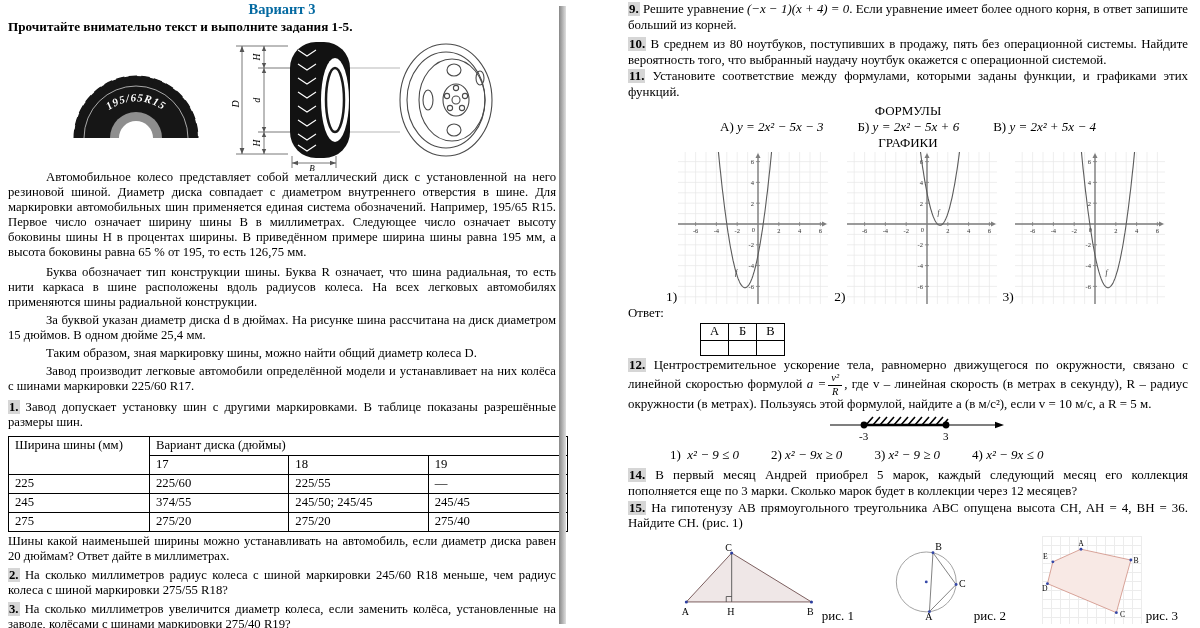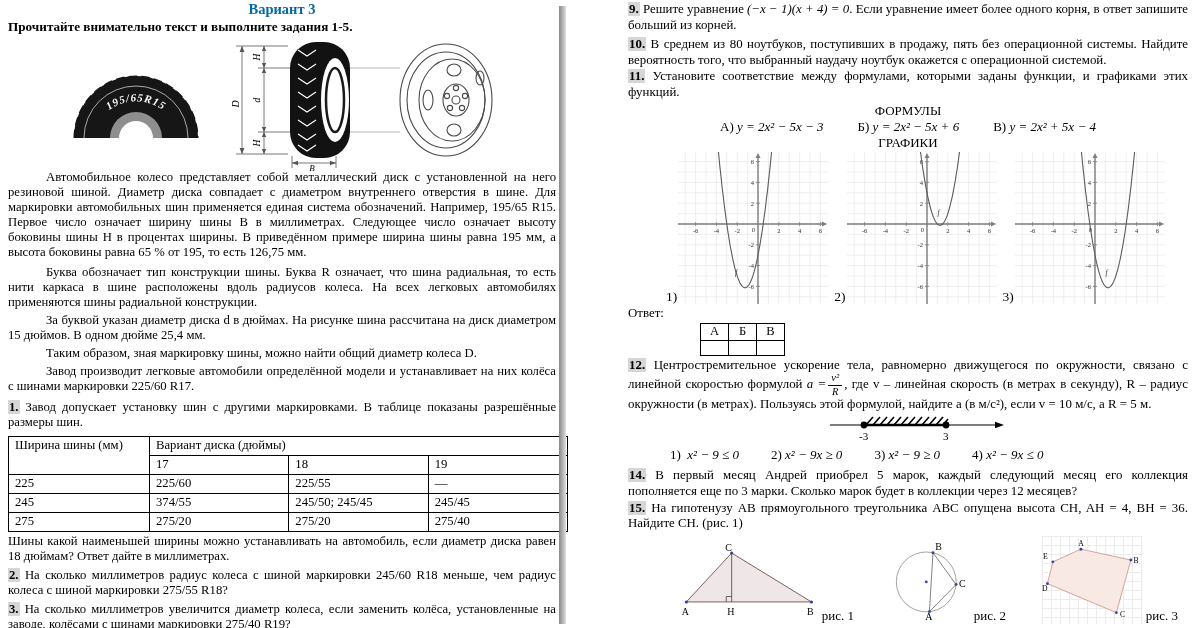--- a/index.html
+++ b/index.html
@@ -154,21 +154,21 @@
       </tr>
       <tr>
         <td>275</td>
         <td>275/20</td>
         <td>275/20</td>
         <td>275/40</td>
       </tr>
     </tbody>
   </table>
 
-  <p class="taskp" style="margin-top:2px;">Шины какой наименьшей  ширины можно устанавливать на автомобиль,  если диаметр  диска равен 18 дюймам? Ответ дайте в миллиметрах.</p>
+  <p class="taskp" style="margin-top:2px;">Шины какой наименьшей  ширины можно устанавливать на автомобиль,  если диаметр  диска равен 20 дюймам? Ответ дайте в миллиметрах.</p>
 
   <p class="taskp">
     <span class="t-num">2.</span>
     <span>На сколько миллиметров радиус колеса с шиной маркировки 245/60 R18 меньше, чем радиус колеса с шиной маркировки 275/55  R18?</span>
   </p>
   <p class="taskp">
     <span class="t-num">3.</span>
     <span>На сколько миллиметров увеличится диаметр колеса,  если заменить колёса,  установленные на заводе, колёсами  с шинами маркировки 275/40  R19?</span>
   </p>
 

